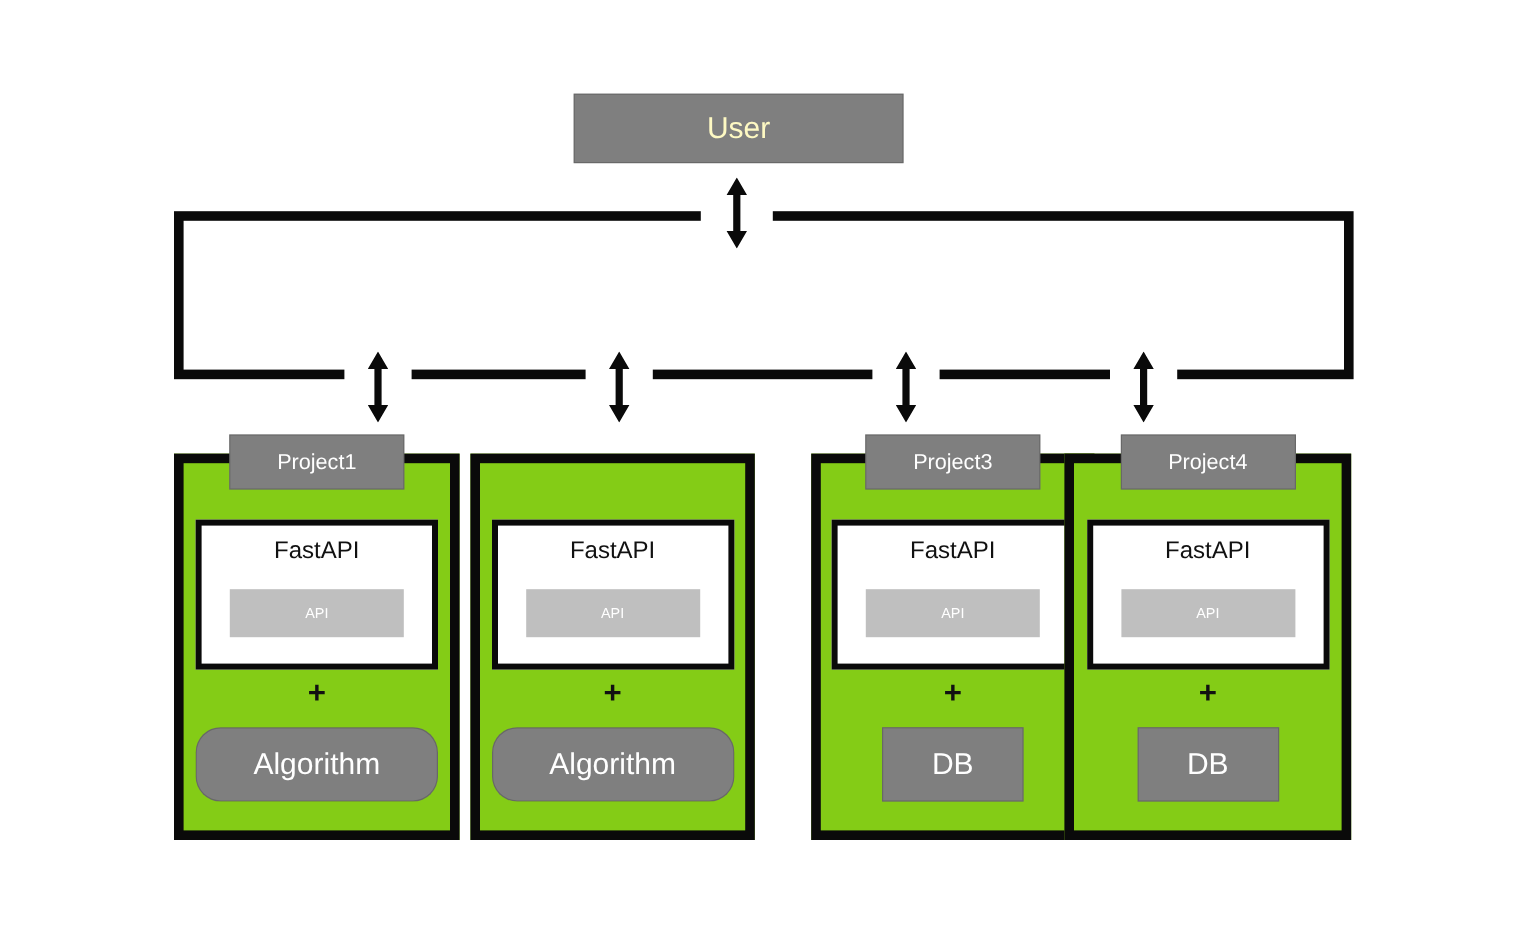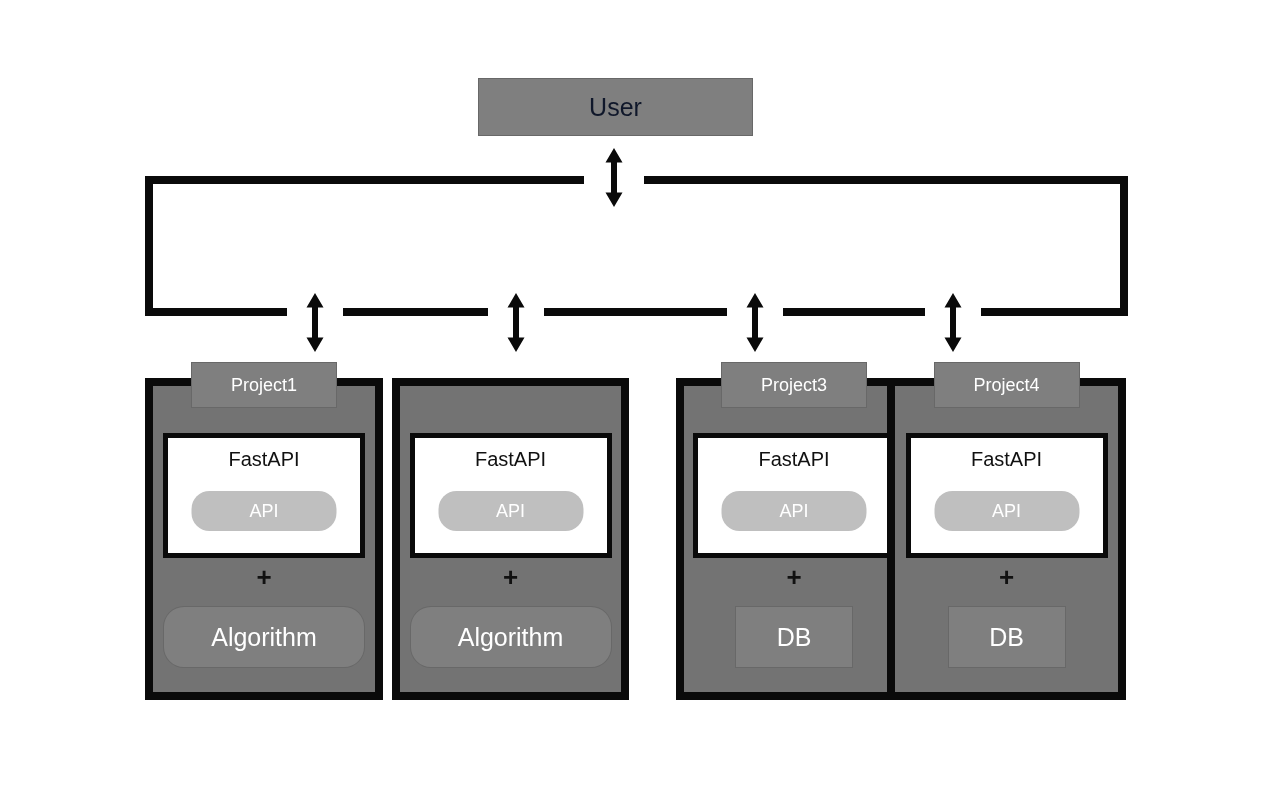--- a/index.html
+++ b/index.html
@@ -11,21 +11,21 @@
     width: 1280px;
     height: 793px;
     background: #ffffff;
     overflow: hidden;
   }
 
   .gray-box {
     position: absolute;
     background: #7f7f7f;
     border: 1px solid rgba(0,0,0,0.18);
-    color: #0f172a;
+    color: #fef9c3;
     display: flex;
     align-items: center;
     justify-content: center;
     text-align: center;
   }
 
   .user-box {
     left: 478px; top: 78px; width: 275px; height: 58px;
     font-size: 25px;
   }
@@ -68,21 +68,21 @@
   .arrow-top { left: 605px; top: 148px; }
   .arrow-p1  { left: 306px; top: 293px; }
   .arrow-p2  { left: 507px; top: 293px; }
   .arrow-p3  { left: 746px; top: 293px; }
   .arrow-p4  { left: 944px; top: 293px; }
 
   .project {
     position: absolute;
     top: 378px; height: 322px;
     border: 8px solid #0a0a0a;
-    background: #737373;
+    background: #84cc16;
   }
   .project-1 { left: 145px; width: 238px; }
   .project-2 { left: 392px; width: 237px; }
   .project-3 { left: 640px; width: 236px; margin-left: 36px; }
   .project-4 { left: 887px; width: 239px; }
 
   .project-label {
     position: absolute;
     top: -24px; left: 50%;
     transform: translateX(-50%);
@@ -114,25 +114,24 @@
     color: #111111;
   }
 
   .api-box {
     position: absolute;
     top: 53px; left: 50%;
     transform: translateX(-50%);
     width: 145px; height: 40px;
     background: #bfbfbf;
     color: #ffffff;
-    font-size: 18px;
-    display: flex;
-    align-items: center;
-    justify-content: center;
-    border-radius: 18px;
+    font-size: 12px;
+    display: flex;
+    align-items: center;
+    justify-content: center;
   }
 
   .plus {
     position: absolute;
     top: 178px; left: 0; right: 0;
     text-align: center;
     font-size: 26px;
     font-weight: 700;
     color: #111111;
     line-height: 1;

